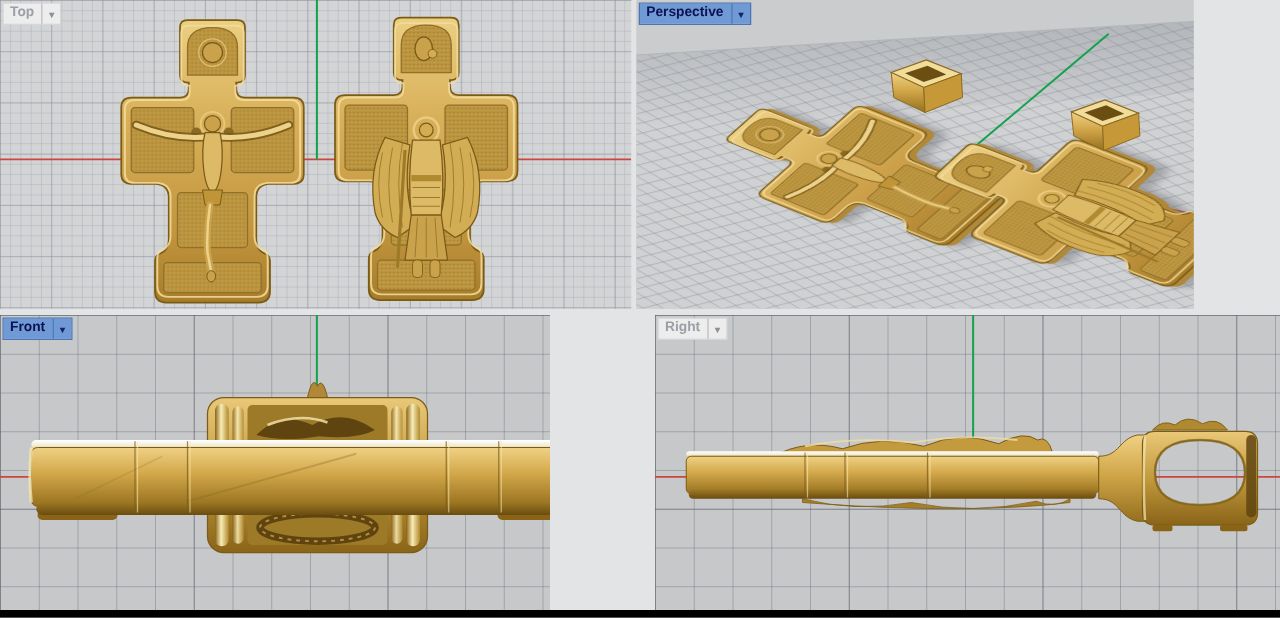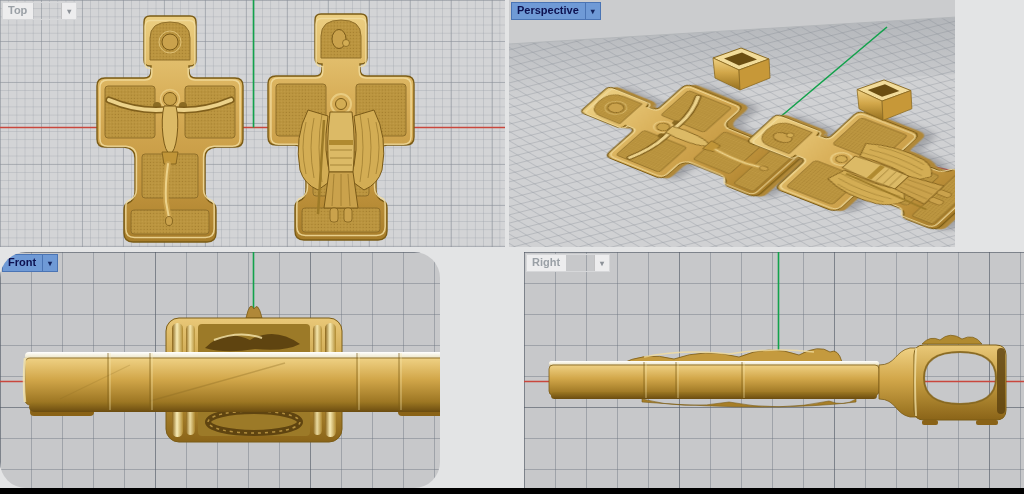--- a/index.html
+++ b/index.html
@@ -19,32 +19,32 @@
     background-size:41px 41px,41px 41px,8.2px 8.2px,8.2px 8.2px;}
   #vp-persp{left:509px;top:0;width:446px;height:247px;background:#cbccce;}
   #vp-front,#vp-right{top:252px;height:236px;
     background-color:#c7c8ca;
     background-image:
       linear-gradient(to right, rgba(75,82,94,.40) 1px, transparent 1px),
       linear-gradient(to bottom, rgba(75,82,94,.40) 1px, transparent 1px),
       linear-gradient(to right, rgba(105,112,124,.42) 1px, transparent 1px),
       linear-gradient(to bottom, rgba(105,112,124,.42) 1px, transparent 1px);
     background-size:155px 155px,155px 155px,31px 31px,31px 31px;}
-  #vp-front{left:0;width:440px;border-radius:26px;}
+  #vp-front{left:0;width:440px;}
   #vp-right{left:524px;width:515px;}
   .vp svg{position:absolute;left:0;top:0;display:block;}
 
   
   .vtab{position:absolute;left:2px;top:2px;display:flex;align-items:stretch;z-index:5;
         font-size:11px;font-weight:bold;line-height:13px;cursor:default;}
   .vtab .nm{padding:1px 6px 2px 5px;}
   .vtab .dd{width:14px;display:flex;align-items:center;justify-content:center;
             font-size:8px;border-left:1px solid rgba(0,0,0,.18);}
   .vtab.inactive .nm,.vtab.inactive .dd{background:#ededee;color:#9aa0a6;}
-  .vtab.inactive{border:1px solid #d6d7d9;gap:28px;}
+  .vtab.inactive{border:1px solid #d6d7d9;}
   .vtab.inactive .dd{color:#8d9298;}
   .vtab.active .nm,.vtab.active .dd{background:#6f9ad6;color:#0d1150;}
   .vtab.active{border:1px solid #4a74b4;}
   .vtab.active .dd{color:#14245e;border-left-color:#4a74b4;}
 
   
   .pcross{position:absolute;}
   .pcross svg{position:static;}
   #pcrossA{left:104px;top:22px;transform:scaleY(.60) rotate(-56deg);
     filter:drop-shadow(3px 5px 0 #b08838) drop-shadow(5px 9px 4px rgba(96,98,104,.40));}

